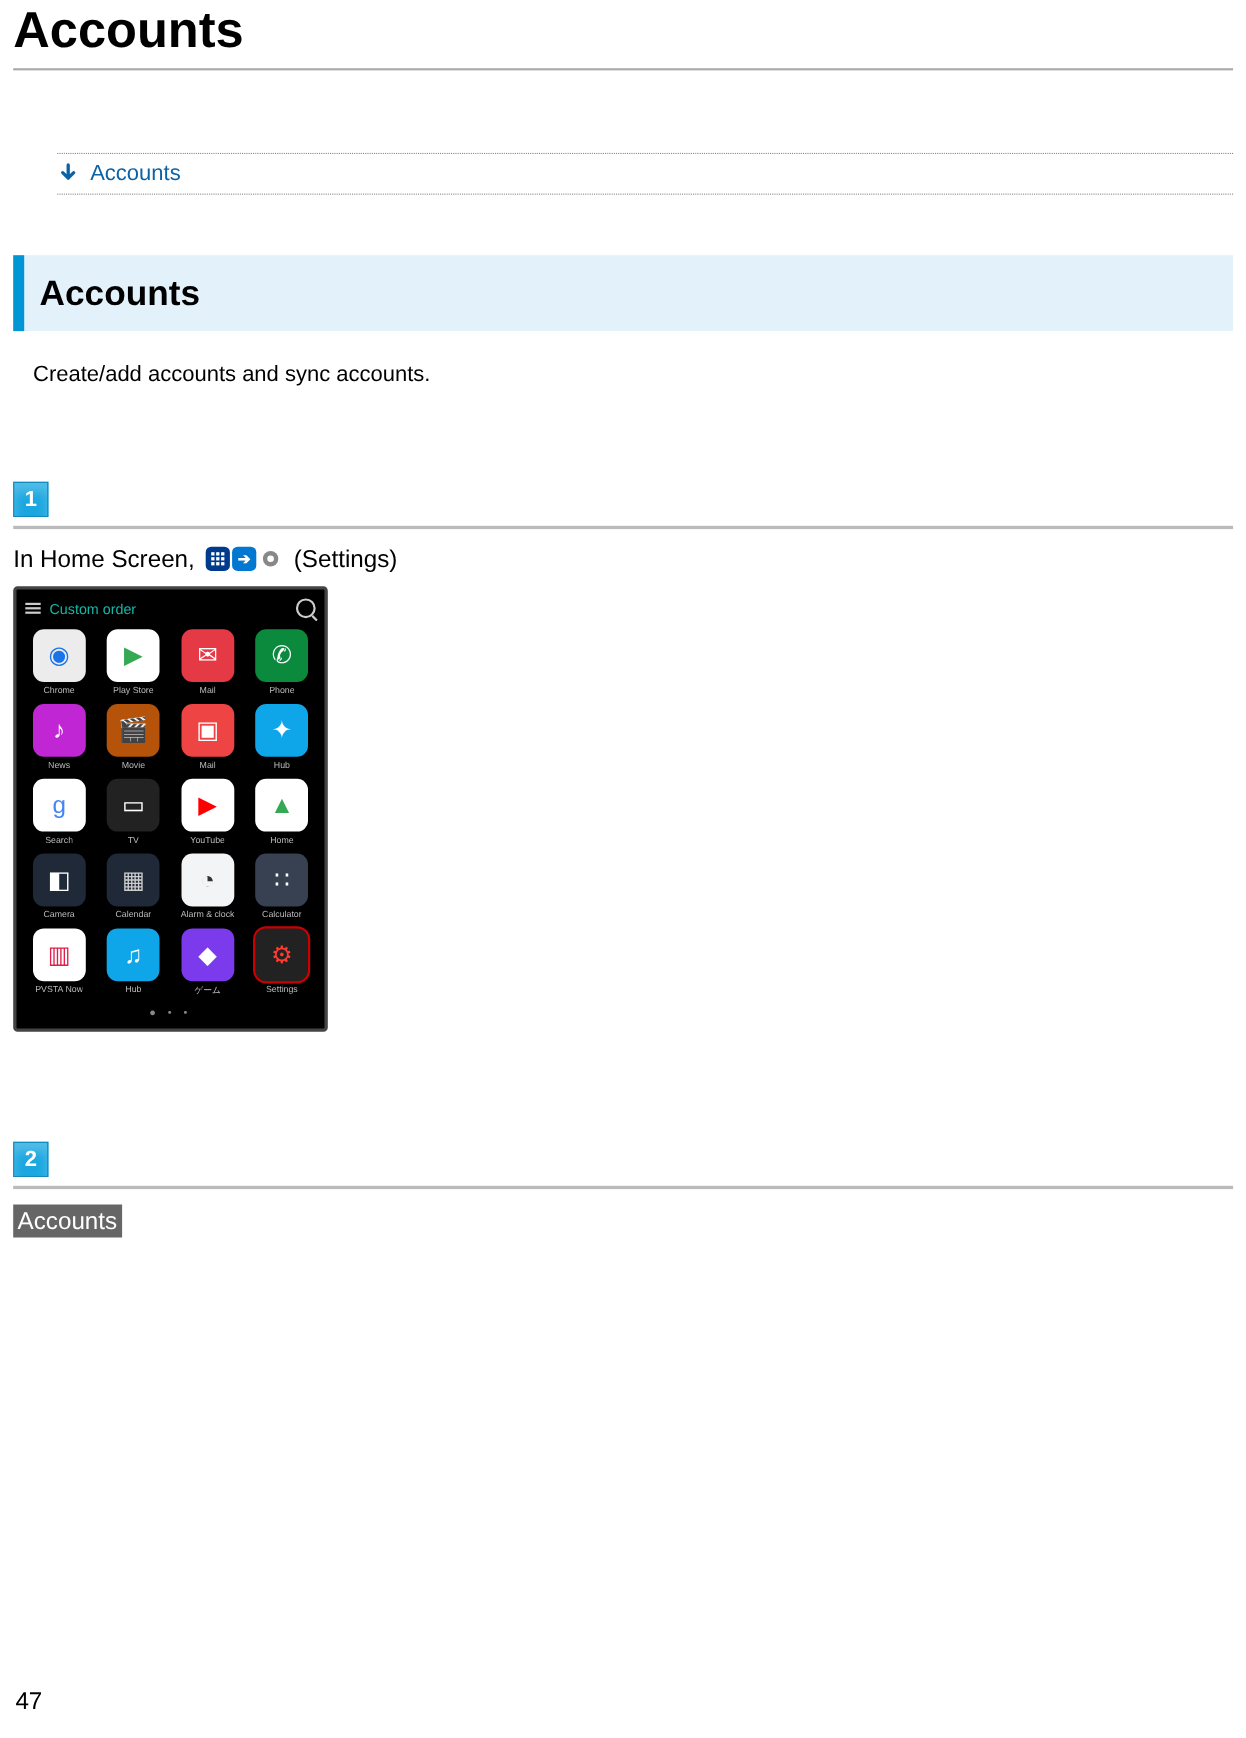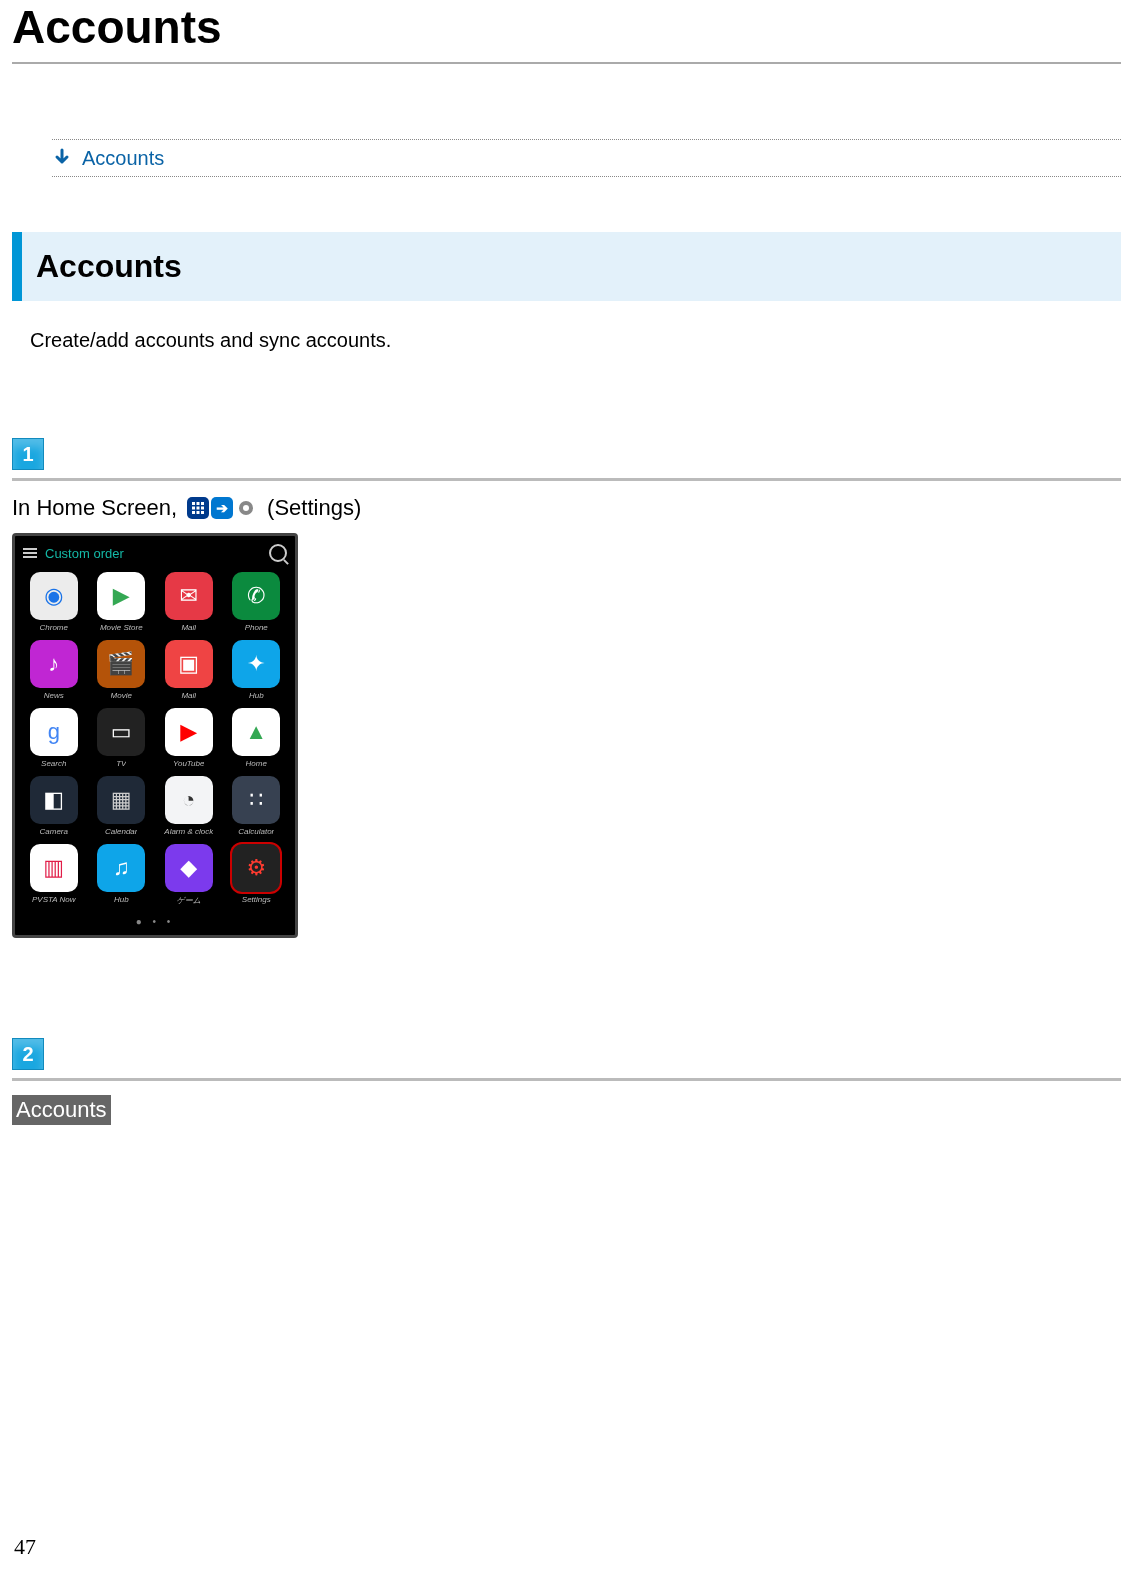--- a/index.html
+++ b/index.html
@@ -141,21 +141,20 @@
     display:flex; flex-direction:column; align-items:center; gap:3px;
   }
   .app .icon {
     width: 48px; height:48px; border-radius:10px;
     display:flex; align-items:center; justify-content:center;
     font-size:22px; color:#fff;
   }
   .app .lbl {
     color:#bbb; font-size:8px; white-space:nowrap; overflow:hidden; max-width:60px;
     filter: blur(0.4px);
-    font-style: italic;
   }
   .settings-frame {
     box-shadow: 0 0 0 2px #c00;
     border-radius: 10px;
   }
   .phone-dots {
     text-align:center; color:#888; font-size:10px; letter-spacing:4px; padding-top:6px;
   }
   
   .step2 { margin-top: 100px; }
@@ -164,21 +163,20 @@
     background:#666;
     color:#fff;
     font-size:22px;
     padding:2px 4px;
   }
   .page-num {
     position:absolute;
     left:14px;
     bottom:20px;
     font-size:22px;
-    font-family:Liberation Serif, serif;
   }
 </style>
 </head>
 <body>
 
 <div class="page">
   <h1 class="title">Accounts</h1>
 
   <div class="toc-row">
     <span class="toc-arrow">
@@ -233,21 +231,21 @@
         <span class="spacer"></span>
         <span class="search"></span>
       </div>
       <div class="phone-grid" id="phone-grid">
           <div class="app">
             <div class="icon" style="background: rgb(236, 236, 236); color: rgb(26, 115, 232);">◉</div>
             <div class="lbl">Chrome</div>
           </div>
           <div class="app">
             <div class="icon" style="background: rgb(255, 255, 255); color: rgb(52, 168, 83);">▶</div>
-            <div class="lbl">Movie Store</div>
+            <div class="lbl">Play Store</div>
           </div>
           <div class="app">
             <div class="icon" style="background: rgb(230, 57, 70); color: rgb(255, 255, 255);">✉</div>
             <div class="lbl">Mail</div>
           </div>
           <div class="app">
             <div class="icon" style="background: rgb(11, 138, 62); color: rgb(255, 255, 255);">✆</div>
             <div class="lbl">Phone</div>
           </div>
           <div class="app">

